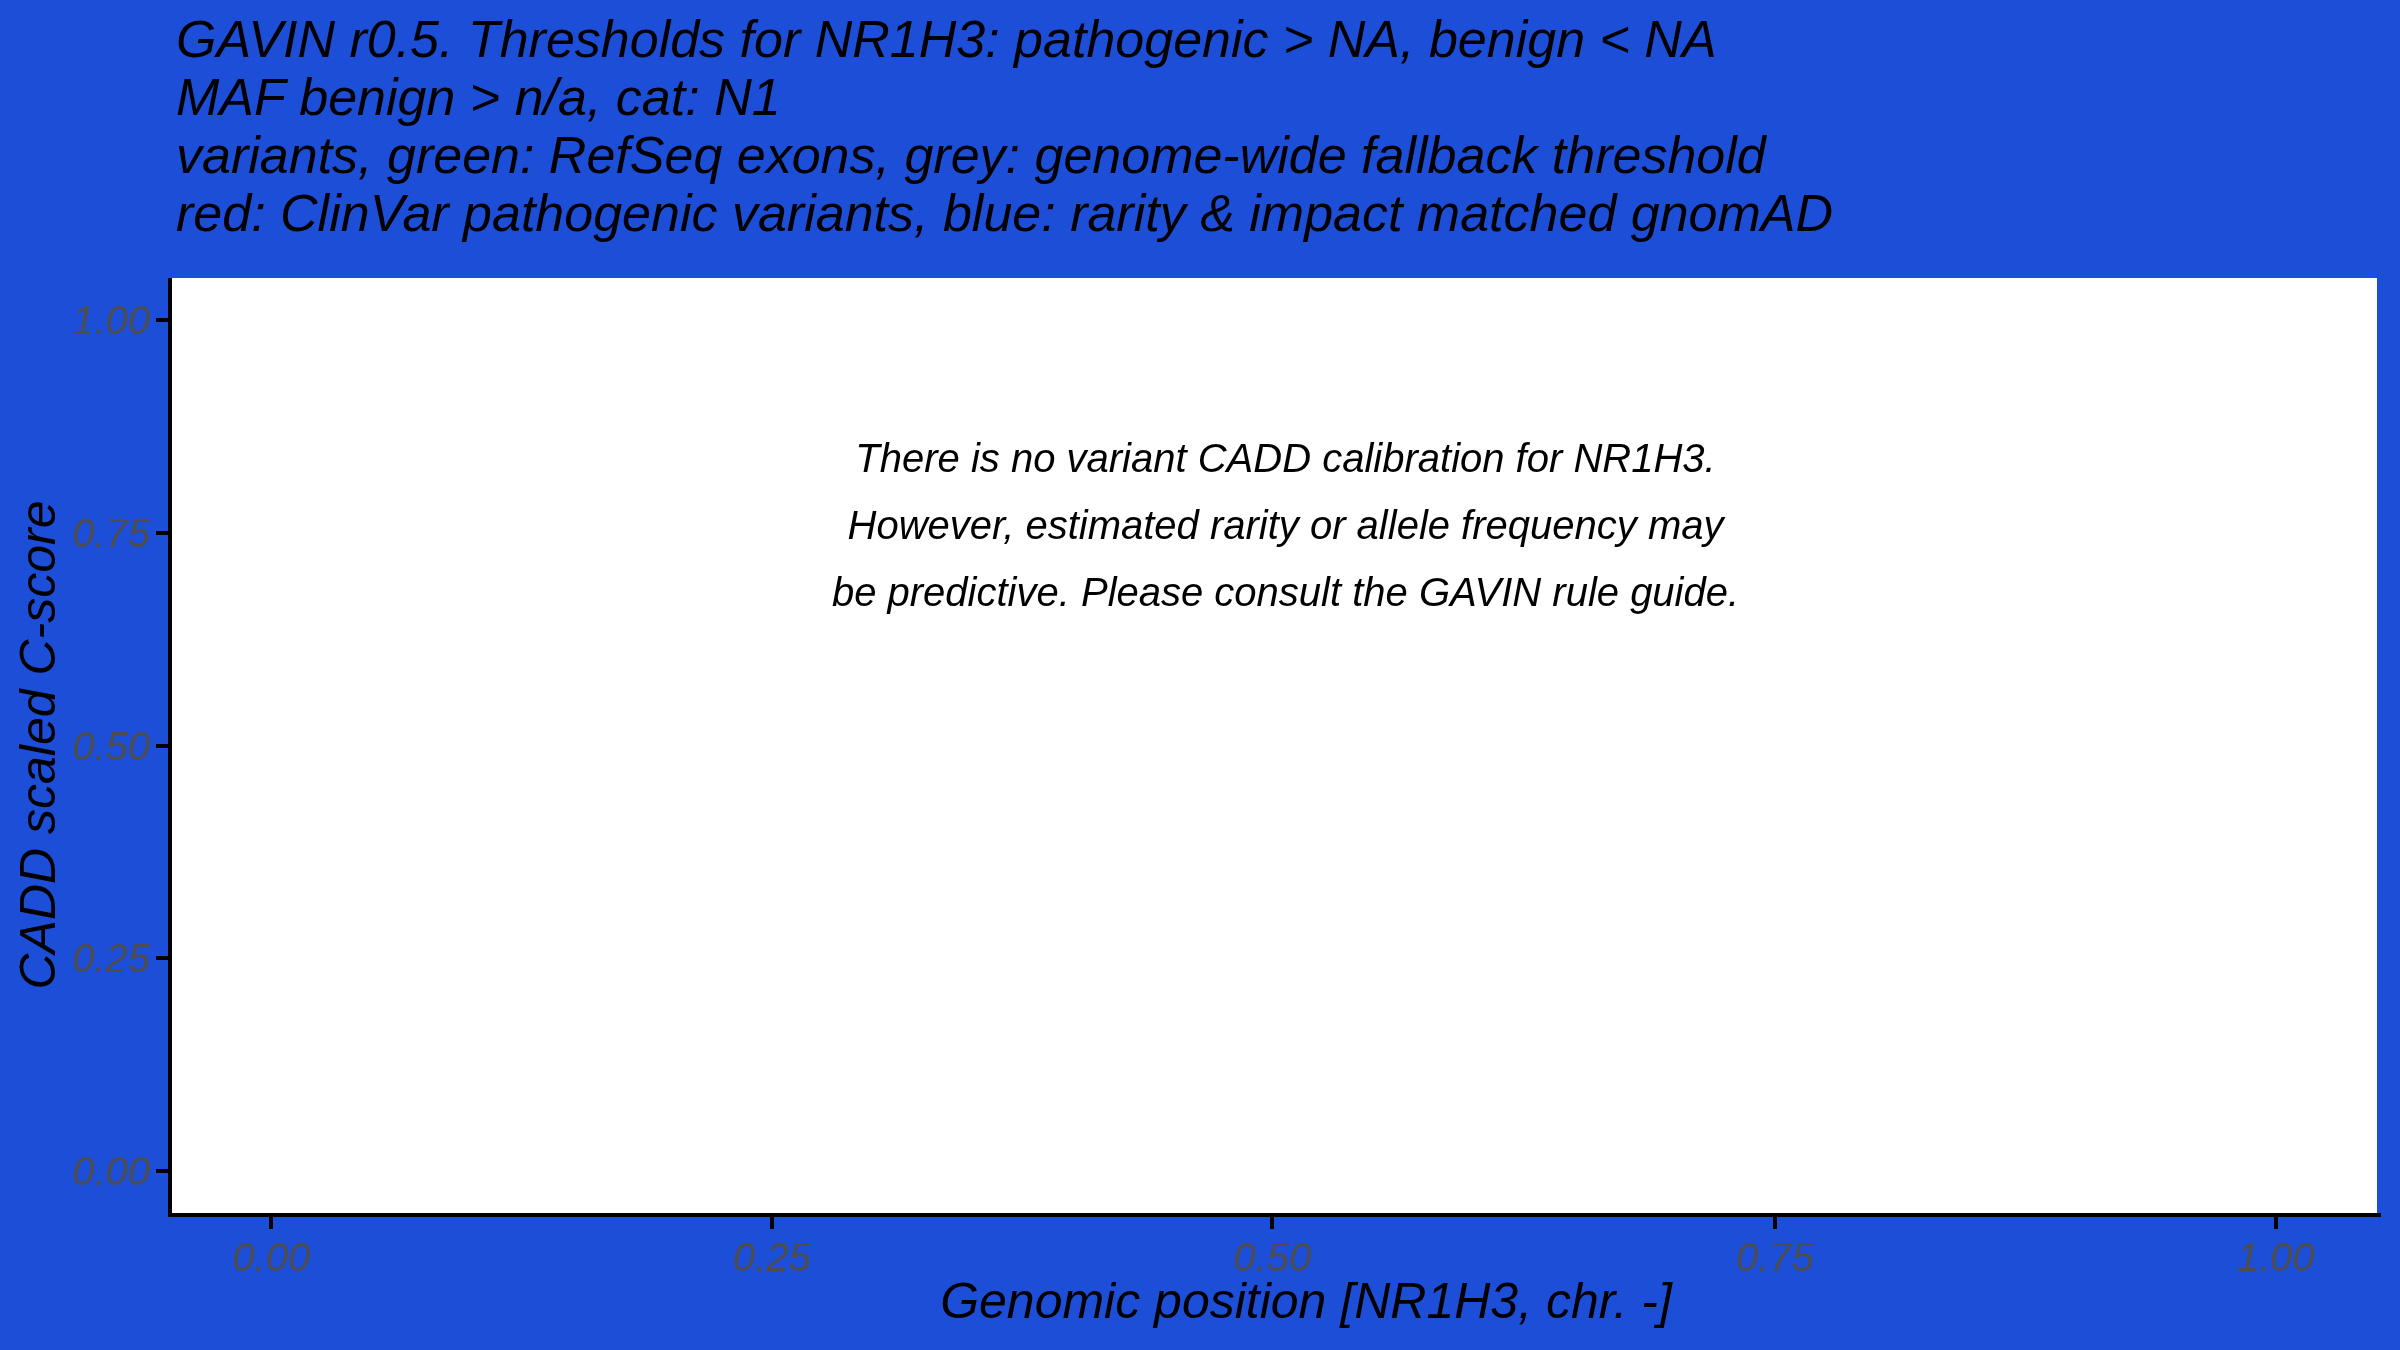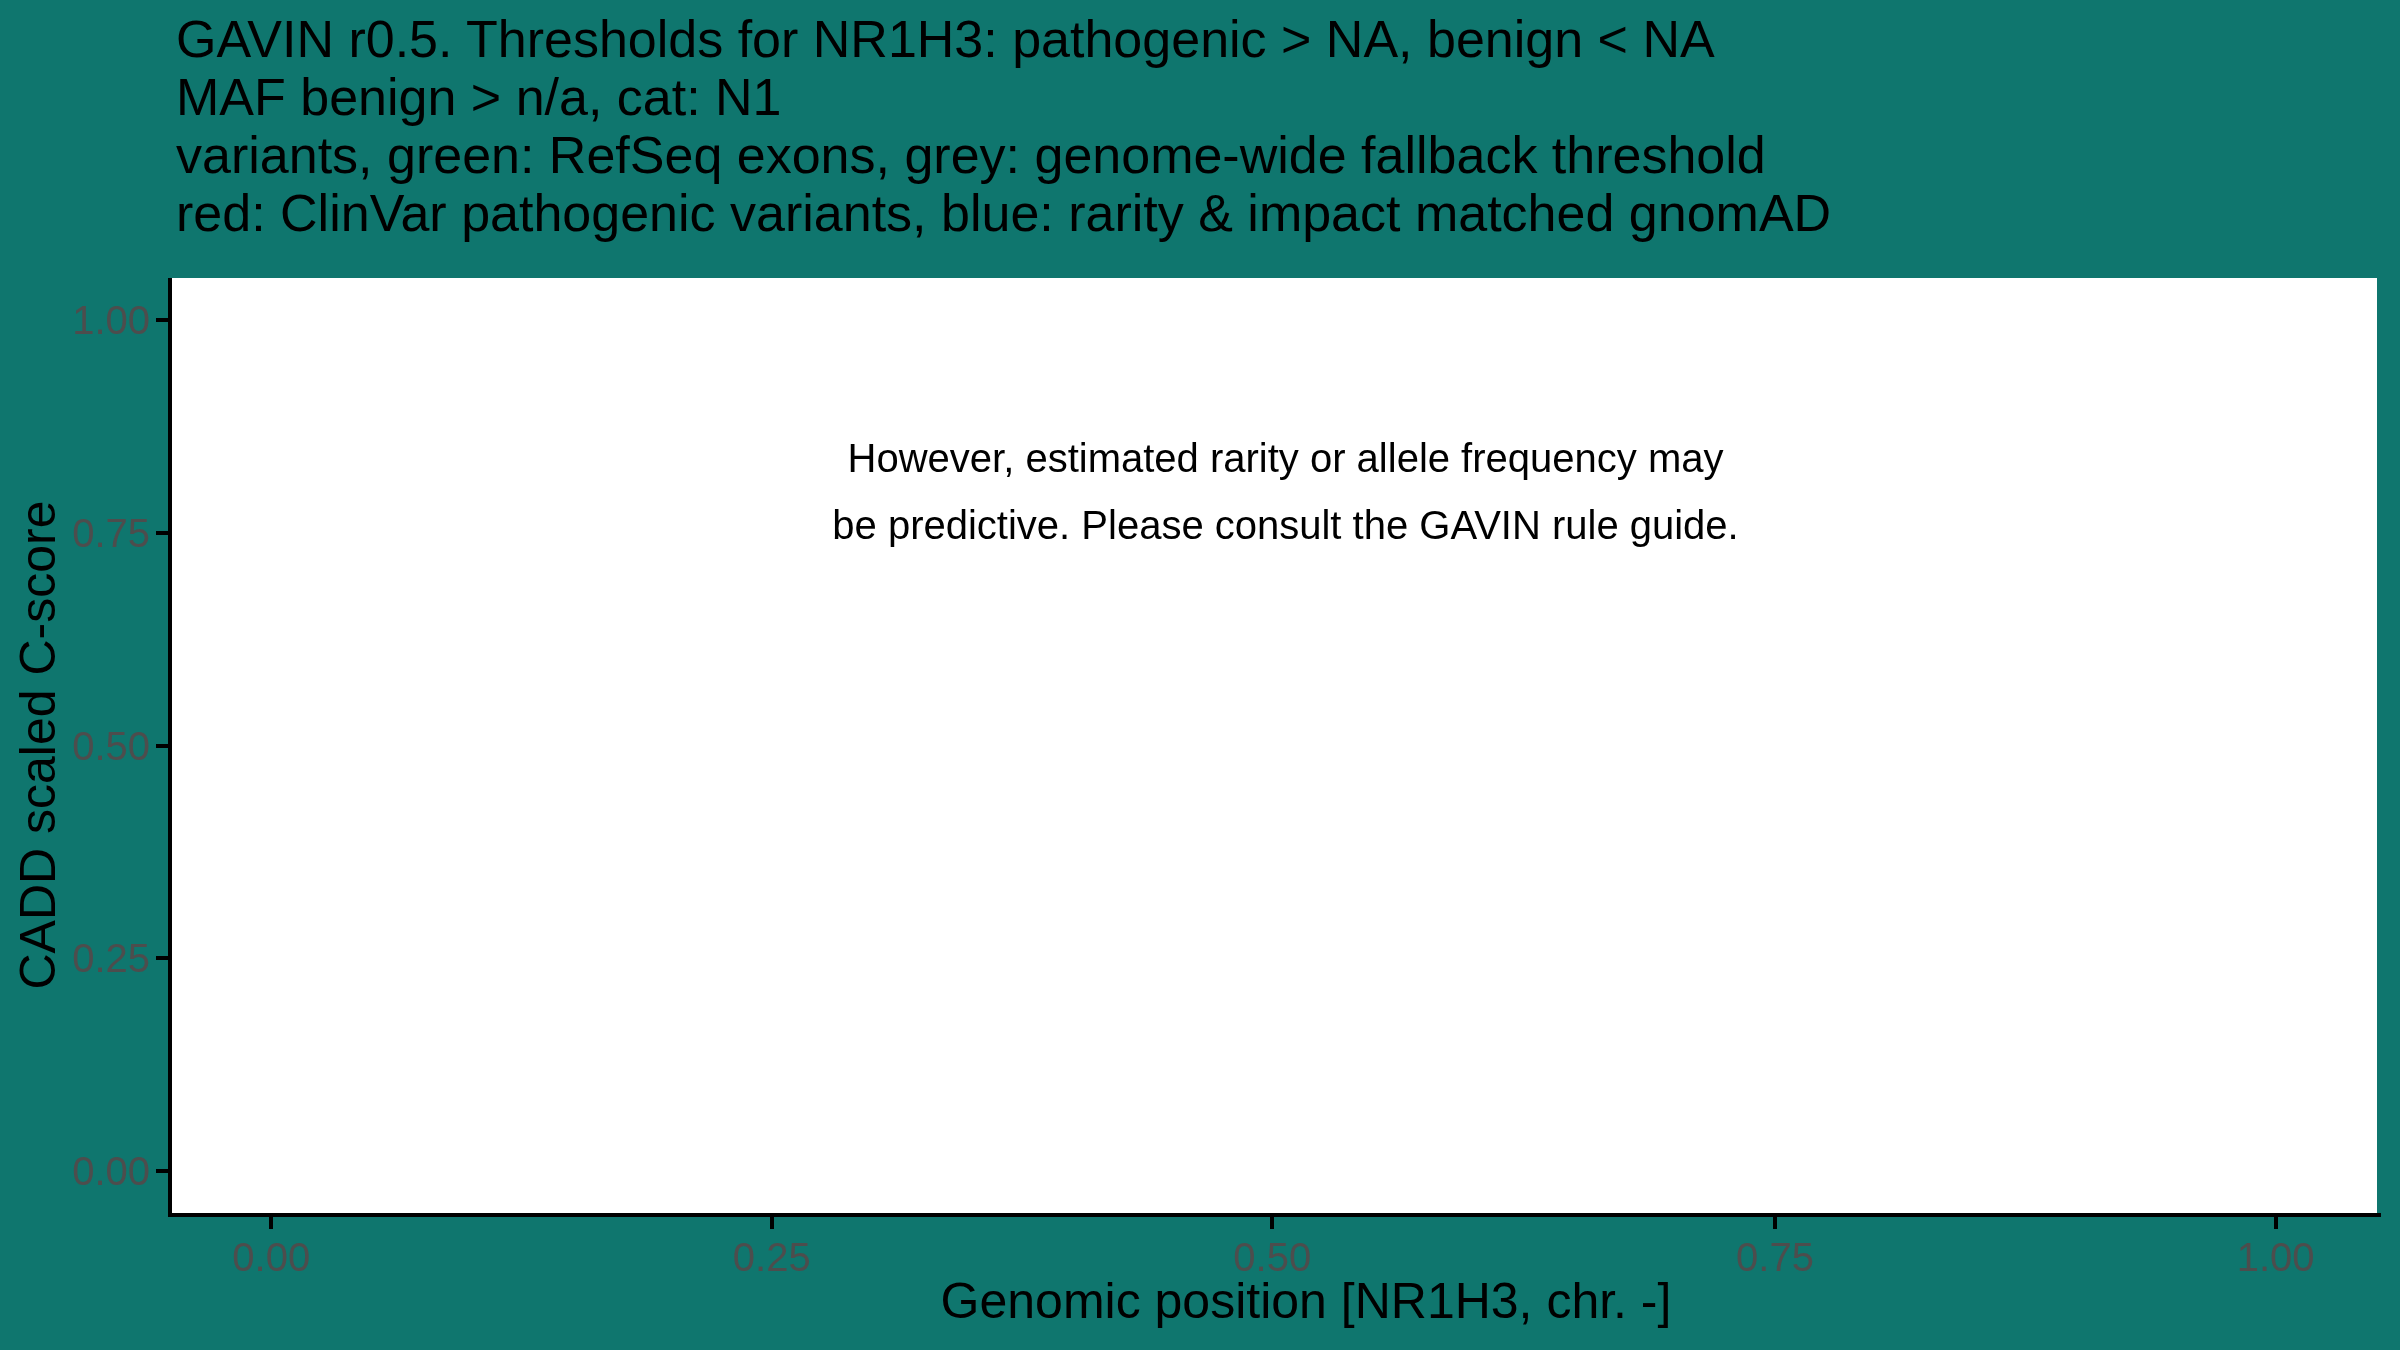--- a/index.html
+++ b/index.html
@@ -4,23 +4,24 @@
 <style>
   html, body {
     margin: 0;
     padding: 0;
     background: #ffffff;
   }
   .figure {
     position: relative;
     width: 2400px;
     height: 1350px;
-    background: #0f766e;
+    background: #1d4ed8;
     font-family: "Liberation Sans", "DejaVu Sans", sans-serif;
     overflow: hidden;
+    font-style: italic;
   }
 
   
   .plot-title {
     position: absolute;
     left: 176px;
     top: 10px;
     font-size: 52px;
     line-height: 58px;
     color: #000000;
@@ -150,20 +151,21 @@
     <div>variants, green: RefSeq exons, grey: genome-wide fallback threshold</div>
     <div>red: ClinVar pathogenic variants, blue: rarity &amp; impact matched gnomAD</div>
   </div>
 
   <div class="axis-line-y"></div>
   <div class="axis-line-x"></div>
 
   <div class="panel">
 
     <div class="annotation">
+      <div>There is no variant CADD calibration for NR1H3.</div>
       <div>However, estimated rarity or allele frequency may</div>
       <div>be predictive. Please consult the GAVIN rule guide.</div>
     </div>
 
     <div class="ytick yt0">
       <span class="ymark"></span>
       <span class="ylbl">1.00</span>
     </div>
     <div class="ytick yt1">
       <span class="ymark"></span>

